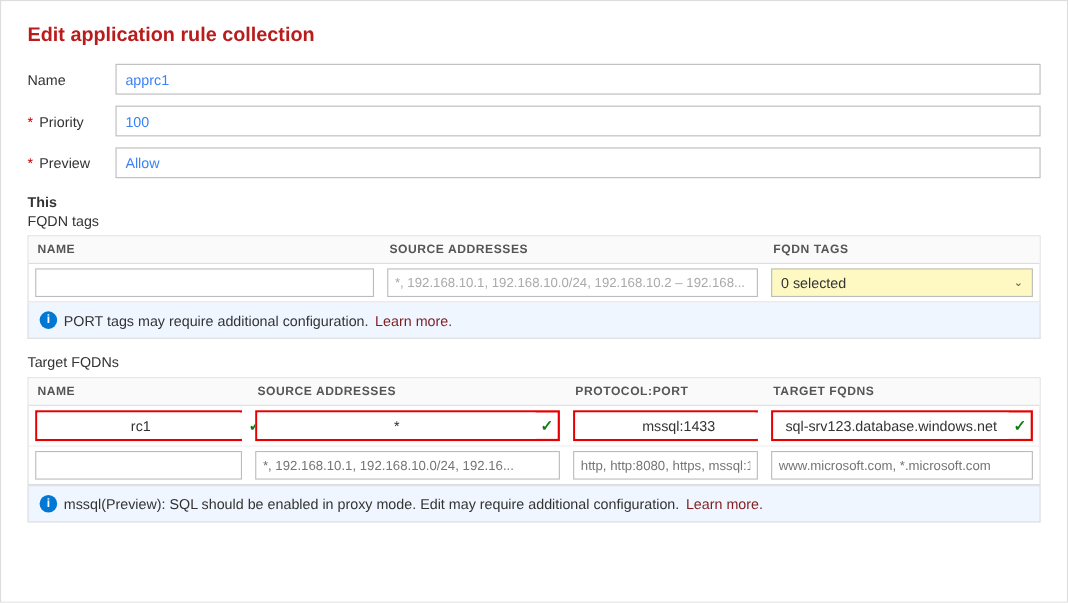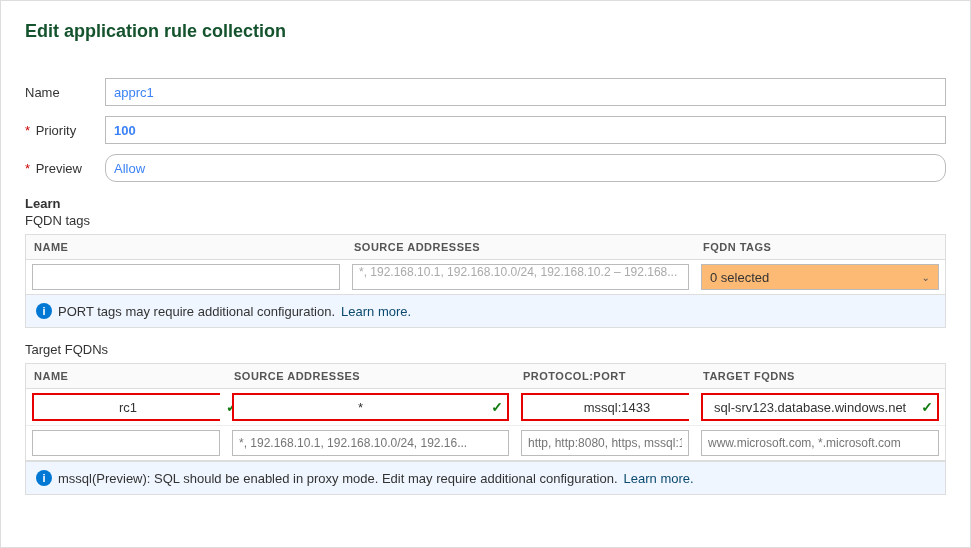--- a/index.html
+++ b/index.html
@@ -12,22 +12,22 @@
     .page-container {
       width: 971px;
       min-height: 548px;
       background: #fff;
       border: 1px solid #ddd;
       padding: 20px 24px;
     }
     .page-title {
       font-size: 18px;
       font-weight: 600;
-      color: #14532d;
-      margin-bottom: 36px;
+      color: #b91c1c;
+      margin-bottom: 16px;
     }
     .form-row {
       display: flex;
       align-items: center;
       margin-bottom: 10px;
     }
     .form-label {
       width: 80px;
       font-size: 13px;
       color: #333;
@@ -143,45 +143,46 @@
       background: #0078d4;
       color: #fff;
       display: flex;
       align-items: center;
       justify-content: center;
       font-size: 11px;
       font-weight: bold;
       flex-shrink: 0;
     }
     .link {
-      color: #0c4a6e;
+      color: #7f1d1d;
       text-decoration: none;
       cursor: pointer;
     }
     .placeholder-text {
       color: #ec4899;
       font-size: 12px;
     }
     .cell-placeholder {
       width: 100%;
       height: 26px;
       border: 1px solid #bbb;
       padding: 0 6px;
       font-size: 12px;
       color: #aaa;
       display: flex;
+      align-items: center;
     }
     .selected-dropdown {
       display: flex;
       align-items: center;
       width: 100%;
       border: 1px solid #bbb;
       padding: 0 8px;
       height: 26px;
-      background: #fdba74;
+      background: #fef9c3;
       cursor: pointer;
       justify-content: space-between;
     }
     .selected-dropdown-text {
       font-size: 13px;
       color: #333;
     }
     .chevron-down {
       font-size: 10px;
       color: #555;
@@ -197,32 +198,32 @@
   <div class="form-row">
     <div class="form-label">Name</div>
     <input class="form-input" type="text" value="apprc1" style="max-width: 860px;">
   </div>
 
   <div class="form-row">
     <div class="form-label">
       <span class="required-star">*</span>
       <span>Priority</span>
     </div>
-    <input class="form-input" type="text" value="100" style="max-width: 860px; font-weight: bold;">
+    <input class="form-input" type="text" value="100" style="max-width: 860px;">
   </div>
 
   <div class="form-row">
     <div class="form-label">
       <span class="required-star">*</span>
       <span>Preview</span>
     </div>
-    <input class="form-input" type="text" value="Allow" style="max-width: 860px; border-radius: 11px;">
-  </div>
-
-  <div class="section-label" style="margin-top:14px; margin-bottom:2px;">Learn</div>
+    <input class="form-input" type="text" value="Allow" style="max-width: 860px;">
+  </div>
+
+  <div class="section-label" style="margin-top:14px; margin-bottom:2px;">This</div>
 
   <div class="subsection-label">FQDN tags</div>
 
   <div class="table-wrapper">
 
     <div class="table-header-row fqdn-tags-grid">
       <div class="col-header">NAME</div>
       <div class="col-header">SOURCE ADDRESSES</div>
       <div class="col-header">FQDN TAGS</div>
     </div>

